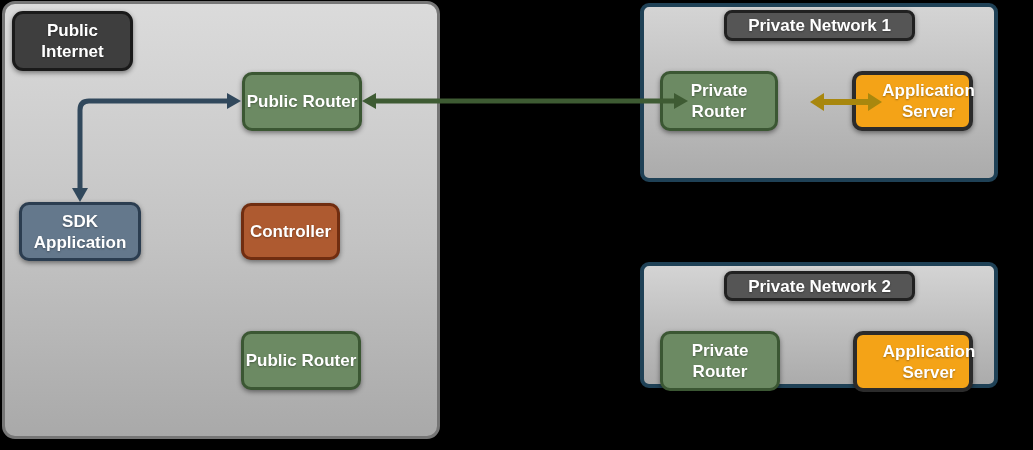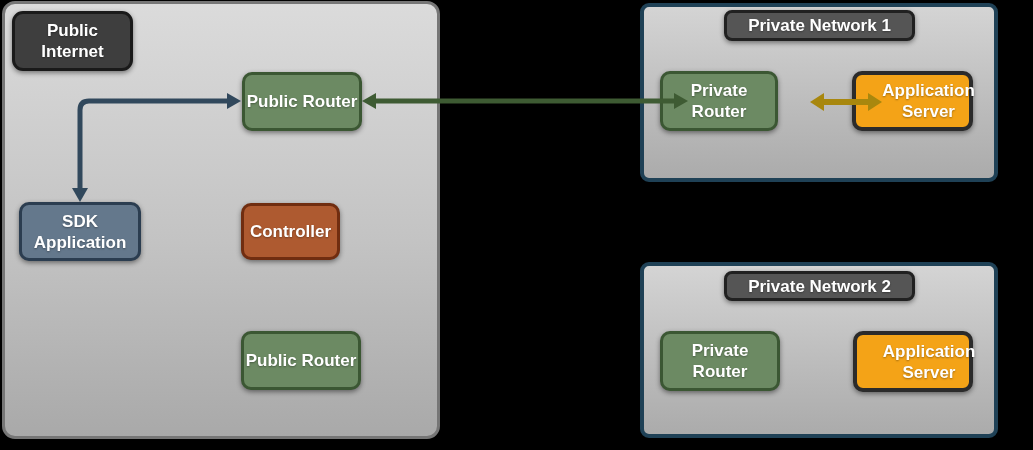--- a/index.html
+++ b/index.html
@@ -14,21 +14,21 @@
     border:3px solid #767676; border-radius:13px;
     box-shadow:0 3px 8px rgba(0,0,0,0.6);
   }
   .zone.private-zone {
     left:640px; width:358px;
     background:linear-gradient(180deg,#d4d4d4 0%,#bdbdbd 55%,#ababab 100%);
     border:4px solid #1f4156; border-radius:9px;
     box-shadow:0 3px 8px rgba(0,0,0,0.6);
   }
   #pn1 { top:3px; height:179px; }
-  #pn2 { top:262px; height:176px; }
+  #pn2 { top:262px; height:126px; }
 
   .node, .tag {
     position:absolute; box-sizing:border-box;
     display:flex; align-items:center; justify-content:center; text-align:center;
     color:#fff; font-weight:bold; font-size:17px; line-height:21px;
     border-radius:10px;
     box-shadow:0 2px 5px rgba(0,0,0,0.45);
     text-shadow:0 1px 2px rgba(0,0,0,0.35);
   }
   .node.green  { background:#6c8a63; border:3px solid #3b5733; }

